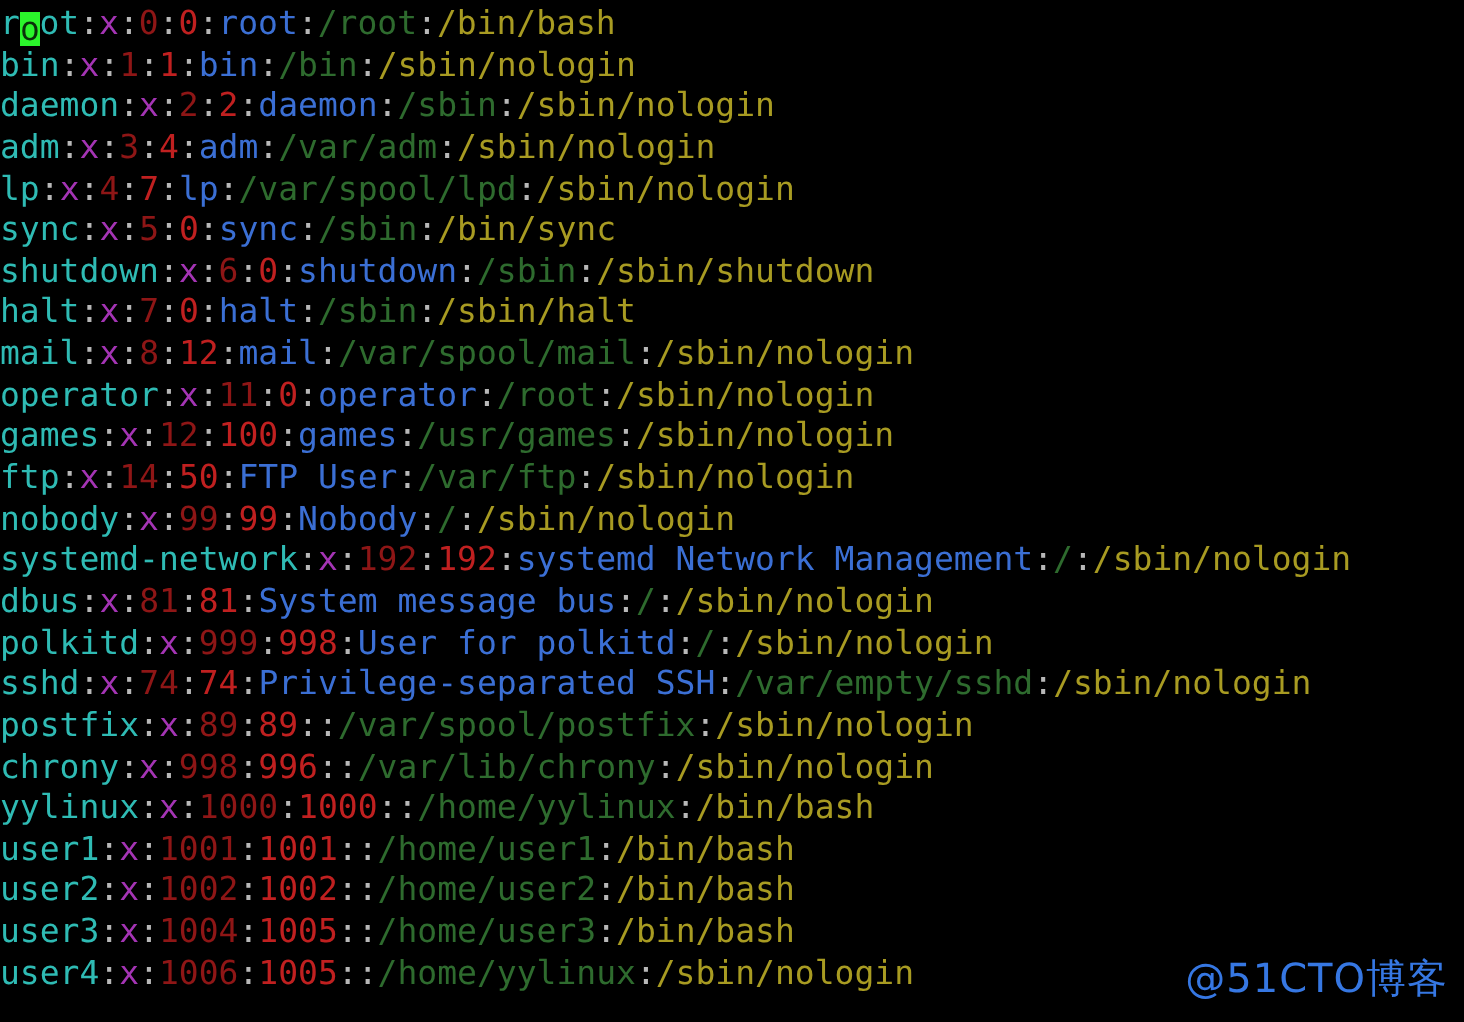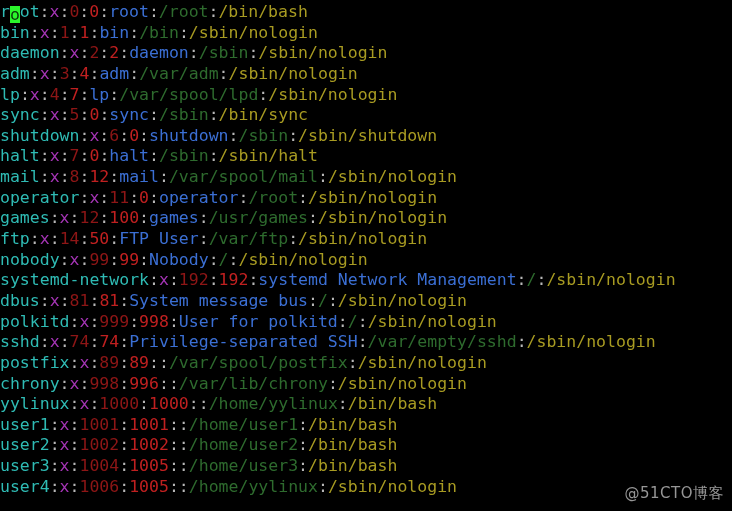--- a/index.html
+++ b/index.html
@@ -57,23 +57,23 @@
     line-height: 17px;
     vertical-align: -3px;
     margin: 0;
     padding: 0;
     text-align: left;
   }
   #watermark {
     position: absolute;
     right: 8px;
     bottom: 8px;
-    color: #a3a3a3;
+    color: #3b82f6;
     font-family: "DejaVu Sans", "Liberation Sans", sans-serif;
-    font-size: 15px;
+    font-size: 20px;
     letter-spacing: 0.5px;
     opacity: 0.92;
     white-space: pre;
   }
 </style>
 </head>
 <body>
 
 <div id="terminal">
   <div id="screen"><div class="row"><span class="f-user">r<span class="cursor">o</span>ot</span><span class="f-sep">:</span><span class="f-pw">x</span><span class="f-sep">:</span><span class="f-uid">0</span><span class="f-sep">:</span><span class="f-gid">0</span><span class="f-sep">:</span><span class="f-gecos">root</span><span class="f-sep">:</span><span class="f-home">/root</span><span class="f-sep">:</span><span class="f-shell">/bin/bash</span></div><div class="row"><span class="f-user">bin</span><span class="f-sep">:</span><span class="f-pw">x</span><span class="f-sep">:</span><span class="f-uid">1</span><span class="f-sep">:</span><span class="f-gid">1</span><span class="f-sep">:</span><span class="f-gecos">bin</span><span class="f-sep">:</span><span class="f-home">/bin</span><span class="f-sep">:</span><span class="f-shell">/sbin/nologin</span></div><div class="row"><span class="f-user">daemon</span><span class="f-sep">:</span><span class="f-pw">x</span><span class="f-sep">:</span><span class="f-uid">2</span><span class="f-sep">:</span><span class="f-gid">2</span><span class="f-sep">:</span><span class="f-gecos">daemon</span><span class="f-sep">:</span><span class="f-home">/sbin</span><span class="f-sep">:</span><span class="f-shell">/sbin/nologin</span></div><div class="row"><span class="f-user">adm</span><span class="f-sep">:</span><span class="f-pw">x</span><span class="f-sep">:</span><span class="f-uid">3</span><span class="f-sep">:</span><span class="f-gid">4</span><span class="f-sep">:</span><span class="f-gecos">adm</span><span class="f-sep">:</span><span class="f-home">/var/adm</span><span class="f-sep">:</span><span class="f-shell">/sbin/nologin</span></div><div class="row"><span class="f-user">lp</span><span class="f-sep">:</span><span class="f-pw">x</span><span class="f-sep">:</span><span class="f-uid">4</span><span class="f-sep">:</span><span class="f-gid">7</span><span class="f-sep">:</span><span class="f-gecos">lp</span><span class="f-sep">:</span><span class="f-home">/var/spool/lpd</span><span class="f-sep">:</span><span class="f-shell">/sbin/nologin</span></div><div class="row"><span class="f-user">sync</span><span class="f-sep">:</span><span class="f-pw">x</span><span class="f-sep">:</span><span class="f-uid">5</span><span class="f-sep">:</span><span class="f-gid">0</span><span class="f-sep">:</span><span class="f-gecos">sync</span><span class="f-sep">:</span><span class="f-home">/sbin</span><span class="f-sep">:</span><span class="f-shell">/bin/sync</span></div><div class="row"><span class="f-user">shutdown</span><span class="f-sep">:</span><span class="f-pw">x</span><span class="f-sep">:</span><span class="f-uid">6</span><span class="f-sep">:</span><span class="f-gid">0</span><span class="f-sep">:</span><span class="f-gecos">shutdown</span><span class="f-sep">:</span><span class="f-home">/sbin</span><span class="f-sep">:</span><span class="f-shell">/sbin/shutdown</span></div><div class="row"><span class="f-user">halt</span><span class="f-sep">:</span><span class="f-pw">x</span><span class="f-sep">:</span><span class="f-uid">7</span><span class="f-sep">:</span><span class="f-gid">0</span><span class="f-sep">:</span><span class="f-gecos">halt</span><span class="f-sep">:</span><span class="f-home">/sbin</span><span class="f-sep">:</span><span class="f-shell">/sbin/halt</span></div><div class="row"><span class="f-user">mail</span><span class="f-sep">:</span><span class="f-pw">x</span><span class="f-sep">:</span><span class="f-uid">8</span><span class="f-sep">:</span><span class="f-gid">12</span><span class="f-sep">:</span><span class="f-gecos">mail</span><span class="f-sep">:</span><span class="f-home">/var/spool/mail</span><span class="f-sep">:</span><span class="f-shell">/sbin/nologin</span></div><div class="row"><span class="f-user">operator</span><span class="f-sep">:</span><span class="f-pw">x</span><span class="f-sep">:</span><span class="f-uid">11</span><span class="f-sep">:</span><span class="f-gid">0</span><span class="f-sep">:</span><span class="f-gecos">operator</span><span class="f-sep">:</span><span class="f-home">/root</span><span class="f-sep">:</span><span class="f-shell">/sbin/nologin</span></div><div class="row"><span class="f-user">games</span><span class="f-sep">:</span><span class="f-pw">x</span><span class="f-sep">:</span><span class="f-uid">12</span><span class="f-sep">:</span><span class="f-gid">100</span><span class="f-sep">:</span><span class="f-gecos">games</span><span class="f-sep">:</span><span class="f-home">/usr/games</span><span class="f-sep">:</span><span class="f-shell">/sbin/nologin</span></div><div class="row"><span class="f-user">ftp</span><span class="f-sep">:</span><span class="f-pw">x</span><span class="f-sep">:</span><span class="f-uid">14</span><span class="f-sep">:</span><span class="f-gid">50</span><span class="f-sep">:</span><span class="f-gecos">FTP User</span><span class="f-sep">:</span><span class="f-home">/var/ftp</span><span class="f-sep">:</span><span class="f-shell">/sbin/nologin</span></div><div class="row"><span class="f-user">nobody</span><span class="f-sep">:</span><span class="f-pw">x</span><span class="f-sep">:</span><span class="f-uid">99</span><span class="f-sep">:</span><span class="f-gid">99</span><span class="f-sep">:</span><span class="f-gecos">Nobody</span><span class="f-sep">:</span><span class="f-home">/</span><span class="f-sep">:</span><span class="f-shell">/sbin/nologin</span></div><div class="row"><span class="f-user">systemd-network</span><span class="f-sep">:</span><span class="f-pw">x</span><span class="f-sep">:</span><span class="f-uid">192</span><span class="f-sep">:</span><span class="f-gid">192</span><span class="f-sep">:</span><span class="f-gecos">systemd Network Management</span><span class="f-sep">:</span><span class="f-home">/</span><span class="f-sep">:</span><span class="f-shell">/sbin/nologin</span></div><div class="row"><span class="f-user">dbus</span><span class="f-sep">:</span><span class="f-pw">x</span><span class="f-sep">:</span><span class="f-uid">81</span><span class="f-sep">:</span><span class="f-gid">81</span><span class="f-sep">:</span><span class="f-gecos">System message bus</span><span class="f-sep">:</span><span class="f-home">/</span><span class="f-sep">:</span><span class="f-shell">/sbin/nologin</span></div><div class="row"><span class="f-user">polkitd</span><span class="f-sep">:</span><span class="f-pw">x</span><span class="f-sep">:</span><span class="f-uid">999</span><span class="f-sep">:</span><span class="f-gid">998</span><span class="f-sep">:</span><span class="f-gecos">User for polkitd</span><span class="f-sep">:</span><span class="f-home">/</span><span class="f-sep">:</span><span class="f-shell">/sbin/nologin</span></div><div class="row"><span class="f-user">sshd</span><span class="f-sep">:</span><span class="f-pw">x</span><span class="f-sep">:</span><span class="f-uid">74</span><span class="f-sep">:</span><span class="f-gid">74</span><span class="f-sep">:</span><span class="f-gecos">Privilege-separated SSH</span><span class="f-sep">:</span><span class="f-home">/var/empty/sshd</span><span class="f-sep">:</span><span class="f-shell">/sbin/nologin</span></div><div class="row"><span class="f-user">postfix</span><span class="f-sep">:</span><span class="f-pw">x</span><span class="f-sep">:</span><span class="f-uid">89</span><span class="f-sep">:</span><span class="f-gid">89</span><span class="f-sep">:</span><span class="f-gecos"></span><span class="f-sep">:</span><span class="f-home">/var/spool/postfix</span><span class="f-sep">:</span><span class="f-shell">/sbin/nologin</span></div><div class="row"><span class="f-user">chrony</span><span class="f-sep">:</span><span class="f-pw">x</span><span class="f-sep">:</span><span class="f-uid">998</span><span class="f-sep">:</span><span class="f-gid">996</span><span class="f-sep">:</span><span class="f-gecos"></span><span class="f-sep">:</span><span class="f-home">/var/lib/chrony</span><span class="f-sep">:</span><span class="f-shell">/sbin/nologin</span></div><div class="row"><span class="f-user">yylinux</span><span class="f-sep">:</span><span class="f-pw">x</span><span class="f-sep">:</span><span class="f-uid">1000</span><span class="f-sep">:</span><span class="f-gid">1000</span><span class="f-sep">:</span><span class="f-gecos"></span><span class="f-sep">:</span><span class="f-home">/home/yylinux</span><span class="f-sep">:</span><span class="f-shell">/bin/bash</span></div><div class="row"><span class="f-user">user1</span><span class="f-sep">:</span><span class="f-pw">x</span><span class="f-sep">:</span><span class="f-uid">1001</span><span class="f-sep">:</span><span class="f-gid">1001</span><span class="f-sep">:</span><span class="f-gecos"></span><span class="f-sep">:</span><span class="f-home">/home/user1</span><span class="f-sep">:</span><span class="f-shell">/bin/bash</span></div><div class="row"><span class="f-user">user2</span><span class="f-sep">:</span><span class="f-pw">x</span><span class="f-sep">:</span><span class="f-uid">1002</span><span class="f-sep">:</span><span class="f-gid">1002</span><span class="f-sep">:</span><span class="f-gecos"></span><span class="f-sep">:</span><span class="f-home">/home/user2</span><span class="f-sep">:</span><span class="f-shell">/bin/bash</span></div><div class="row"><span class="f-user">user3</span><span class="f-sep">:</span><span class="f-pw">x</span><span class="f-sep">:</span><span class="f-uid">1004</span><span class="f-sep">:</span><span class="f-gid">1005</span><span class="f-sep">:</span><span class="f-gecos"></span><span class="f-sep">:</span><span class="f-home">/home/user3</span><span class="f-sep">:</span><span class="f-shell">/bin/bash</span></div><div class="row"><span class="f-user">user4</span><span class="f-sep">:</span><span class="f-pw">x</span><span class="f-sep">:</span><span class="f-uid">1006</span><span class="f-sep">:</span><span class="f-gid">1005</span><span class="f-sep">:</span><span class="f-gecos"></span><span class="f-sep">:</span><span class="f-home">/home/yylinux</span><span class="f-sep">:</span><span class="f-shell">/sbin/nologin</span></div></div>

